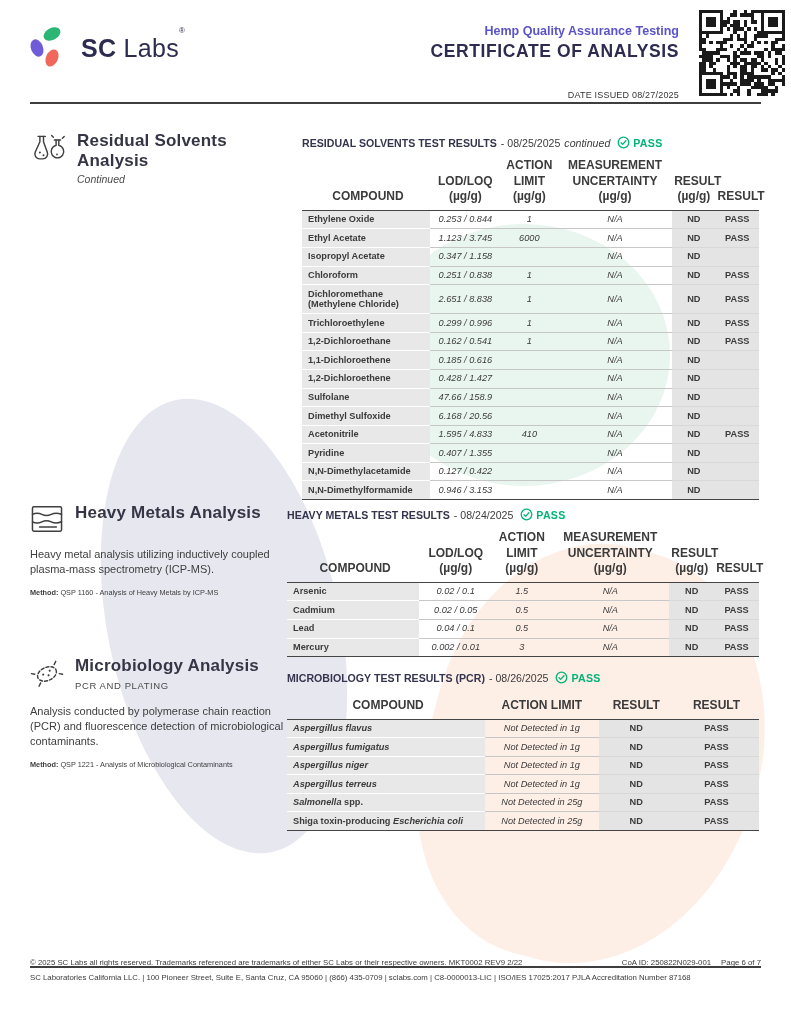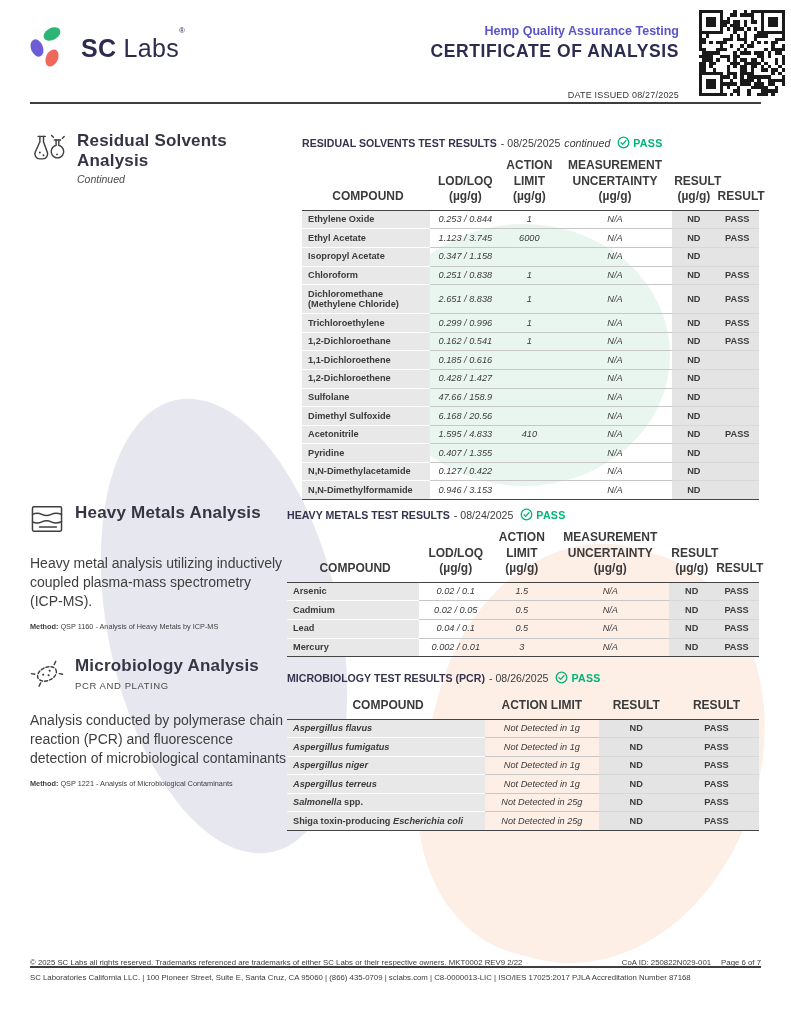--- a/index.html
+++ b/index.html
@@ -39,21 +39,21 @@
   .rule{position:absolute; z-index:2; left:30px; width:731px; height:2px; background:#3e3e3e;}
   .rule-top{top:102px;}
   .rule-bottom{top:966px; height:1.6px;}
 
   
   .sec-head{display:flex; align-items:flex-start; gap:11px;}
   .sec-icon{flex:0 0 auto; margin-top:1px;}
   .sec-title{font-size:17px; font-weight:bold; color:#353545; letter-spacing:.2px;}
   .sec-sub-italic{font-size:10.5px; font-style:italic; color:#4a4a4a; margin-top:2px;}
   .sec-sub-caps{font-size:9.5px; color:#4a4a4a; letter-spacing:.6px; margin-top:4px;}
-  .sec-desc{font-size:14px; line-height:1.35; color:#3e3e3e; margin-top:20px;}
+  .sec-desc{font-size:11px; line-height:1.35; color:#3e3e3e; margin-top:13px;}
   .sec-method{font-size:7.3px; color:#3e3e3e; margin-top:11px;}
   .sec-method b{font-weight:bold;}
 
   
   .tbl-title{font-size:10.6px; color:#34344e; white-space:nowrap; display:flex; align-items:center;}
   .tbl-title .tt-b{font-weight:bold;}
   .tbl-title .tt-d{font-weight:normal; color:#3c3c3c; margin-left:4px;}
   .tbl-title .tt-i{font-style:italic; margin-left:4px; color:#3c3c3c;}
   .badge{display:inline-flex; align-items:center; gap:3px; margin-left:7px;}
   .badge .pass-text{color:var(--green); font-weight:bold; font-size:10.6px; letter-spacing:.3px;}

